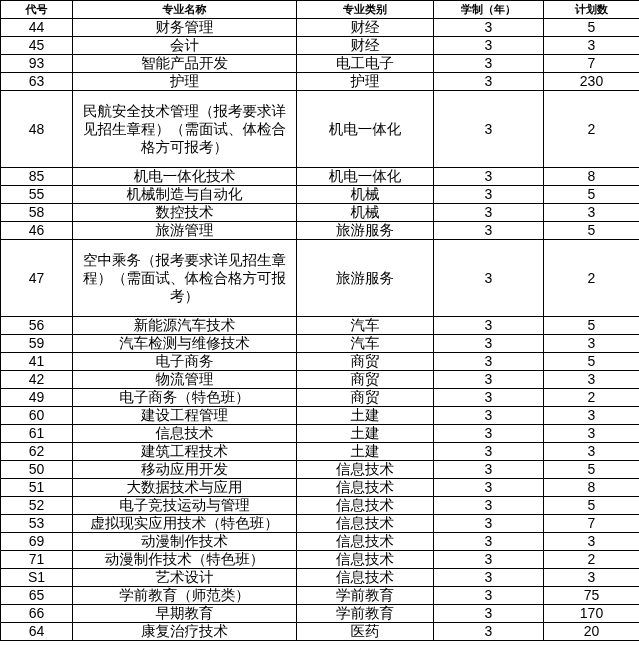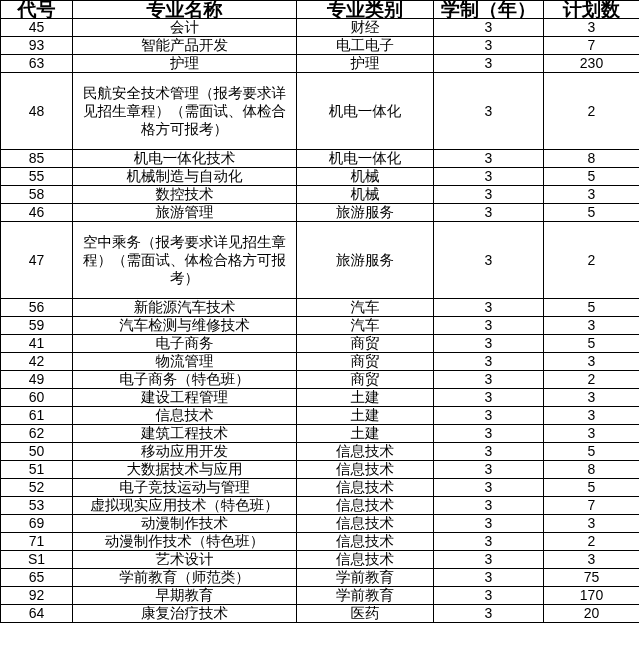--- a/index.html
+++ b/index.html
@@ -20,21 +20,21 @@
     border: 1.5px solid #000;
     text-align: center;
     vertical-align: middle;
     padding: 0 2px;
     line-height: 17px;
     height: 17px;
     overflow: hidden;
     white-space: nowrap;
   }
   table.plan th {
-    font-size: 19px;
+    font-size: 11px;
     font-weight: bold;
     height: 17px;
   }
   table.plan td { font-size: 14.5px; font-weight: normal; }
   table.plan td.num { font-family: "Liberation Sans", "DejaVu Sans", sans-serif; font-size: 14px; }
   table.plan td.name.wrap {
     white-space: normal;
     word-break: break-all;
     line-height: 18px;
     padding: 11px 4px;
@@ -56,20 +56,27 @@
     <tr>
       <th>代号</th>
       <th>专业名称</th>
       <th>专业类别</th>
       <th>学制（年）</th>
       <th>计划数</th>
     </tr>
   </thead>
   <tbody id="tbody">
       <tr>
+        <td class="num">44</td>
+        <td class="name">财务管理</td>
+        <td class="cat">财经</td>
+        <td class="num">3</td>
+        <td class="num">5</td>
+      </tr>
+      <tr>
         <td class="num">45</td>
         <td class="name">会计</td>
         <td class="cat">财经</td>
         <td class="num">3</td>
         <td class="num">3</td>
       </tr>
       <tr>
         <td class="num">93</td>
         <td class="name">智能产品开发</td>
         <td class="cat">电工电子</td>
@@ -231,21 +238,21 @@
         <td class="num">3</td>
       </tr>
       <tr>
         <td class="num">65</td>
         <td class="name">学前教育（师范类）</td>
         <td class="cat">学前教育</td>
         <td class="num">3</td>
         <td class="num">75</td>
       </tr>
       <tr>
-        <td class="num">92</td>
+        <td class="num">66</td>
         <td class="name">早期教育</td>
         <td class="cat">学前教育</td>
         <td class="num">3</td>
         <td class="num">170</td>
       </tr>
       <tr>
         <td class="num">64</td>
         <td class="name">康复治疗技术</td>
         <td class="cat">医药</td>
         <td class="num">3</td>

